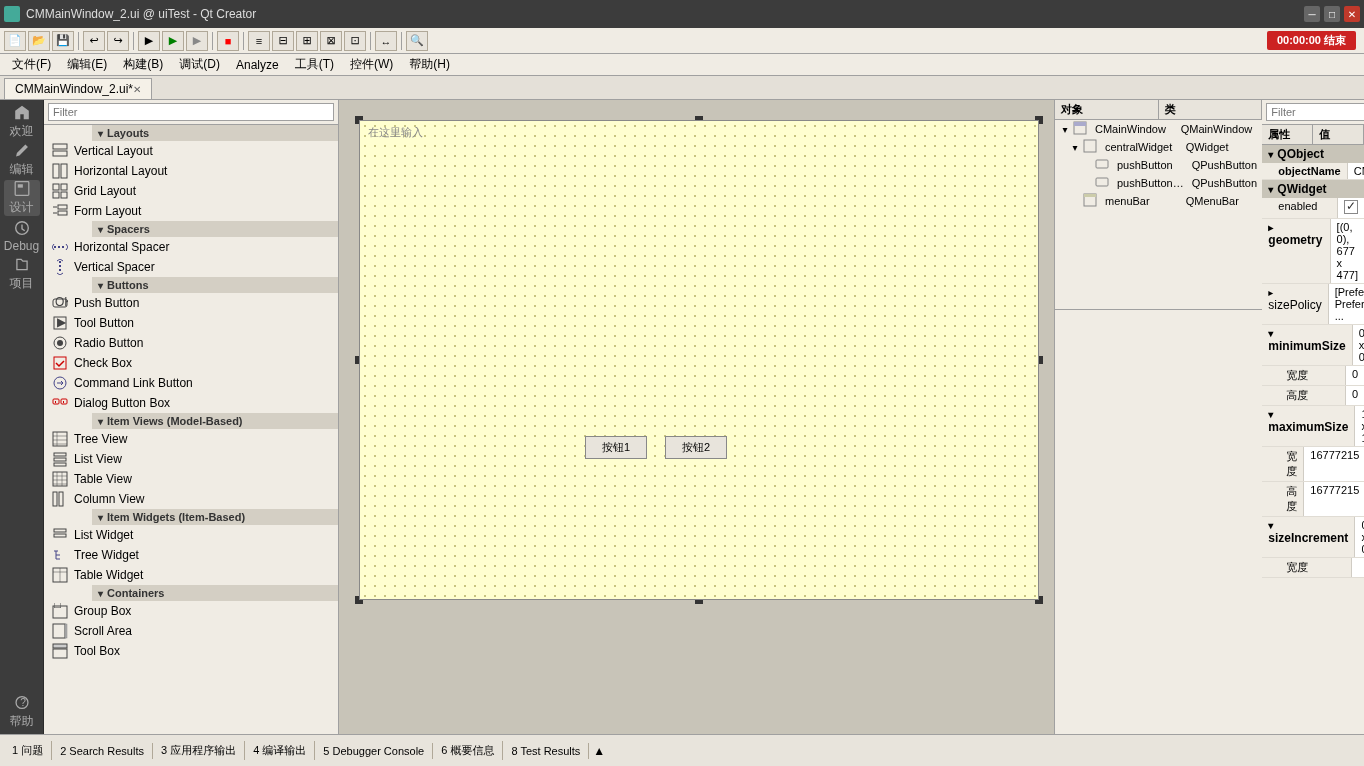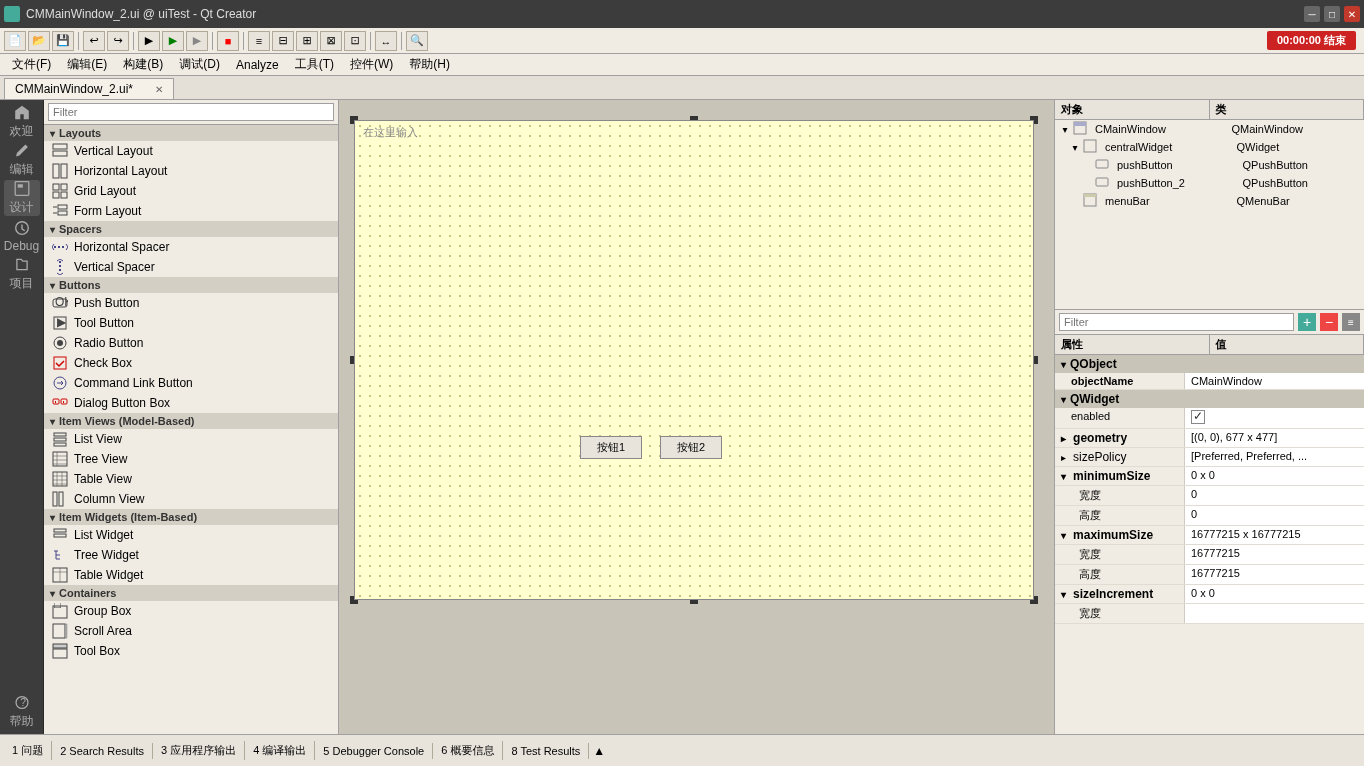--- a/index.html
+++ b/index.html
@@ -13,60 +13,60 @@
     .title-btn { width: 16px; height: 16px; background: #666; border-radius: 2px; cursor: pointer; display: flex; align-items: center; justify-content: center; font-size: 10px; color: #fff; }
 
     
     .menu-bar { background: #f0ece4; height: 22px; display: flex; align-items: center; padding: 0 4px; flex-shrink: 0; border-bottom: 1px solid #a0a0a0; }
     .menu-item { padding: 2px 8px; cursor: pointer; font-size: 12px; color: #000; }
     .tool-btn { width: 22px; height: 20px; background: #e8e4dc; border: 1px solid #b0a898; cursor: pointer; display: flex; align-items: center; justify-content: center; font-size: 11px; }
     .tool-sep { width: 1px; height: 18px; background: #a0a0a0; margin: 0 2px; }
 
     
     .tab-bar { background: #e4e0d8; height: 24px; display: flex; align-items: flex-end; padding: 0 4px; flex-shrink: 0; border-bottom: 1px solid #a0a0a0; }
-    .tab { padding: 3px 10px; border: 1px solid #a0a0a0; border-bottom: none; background: #d4d0c8; cursor: pointer; font-size: 11px; display: flex; align-items: center; gap: 22px; }
+    .tab { padding: 3px 10px; border: 1px solid #a0a0a0; border-bottom: none; background: #d4d0c8; cursor: pointer; font-size: 11px; display: flex; align-items: center; gap: 0; }
     .tab.active { background: #f5f1e8; z-index: 1; }
     .tab-close { font-size: 10px; color: #666; cursor: pointer; }
 
     
     .main-content { display: flex; flex: 1; overflow: hidden; }
 
     
     .widget-box { width: 295px; background: #f0ece4; border-right: 1px solid #a0a0a0; display: flex; flex-direction: column; overflow: hidden; flex-shrink: 0; }
     .widget-filter { padding: 3px 4px; border-bottom: 1px solid #a0a0a0; }
     .widget-filter input { width: 100%; padding: 2px 4px; border: 1px solid #a0a0a0; background: #fff; font-size: 11px; }
     .widget-list { overflow-y: auto; flex: 1; }
-    .widget-category { background: #d4cfc4; padding: 2px 6px; font-size: 11px; font-weight: bold; color: #333; cursor: pointer; display: flex; align-items: center; }
+    .widget-category { background: #d4cfc4; padding: 2px 6px; font-size: 11px; font-weight: bold; color: #333; cursor: pointer; display: flex; align-items: center; margin-left: 48px; }
     .widget-category::before { content: '▾'; margin-right: 4px; font-size: 10px; }
     .widget-item { display: flex; align-items: center; padding: 2px 8px; cursor: pointer; gap: 6px; font-size: 11px; color: #000; }
     .widget-icon { width: 16px; height: 16px; flex-shrink: 0; display: flex; align-items: center; justify-content: center; }
 
     
     .left-sidebar { width: 44px; background: #3c3c3c; display: flex; flex-direction: column; align-items: center; padding: 4px 0; gap: 2px; flex-shrink: 0; border-right: 1px solid #2a2a2a; }
     .sidebar-icon { width: 36px; height: 36px; display: flex; flex-direction: column; align-items: center; justify-content: center; color: #aaa; font-size: 9px; cursor: pointer; border-radius: 3px; gap: 2px; }
     .sidebar-icon svg { width: 18px; height: 18px; fill: #aaa; }
 
     
-    .canvas-area { flex: 1; background: #c8c4b8; overflow: hidden; position: relative; display: flex; flex-direction: column; align-items: flex-end; }
+    .canvas-area { flex: 1; background: #c8c4b8; overflow: hidden; position: relative; display: flex; flex-direction: column; }
     .canvas-container { flex: 1; overflow: auto; padding: 20px; background: #c8c4b8; position: relative; }
     .form-canvas { width: 680px; height: 480px; background: #ffffd0; background-image: radial-gradient(circle, #c8c480 1px, transparent 1px); background-size: 10px 10px; position: relative; border: 1px solid #888; }
     .form-canvas-label { position: absolute; top: 4px; left: 8px; font-size: 11px; color: #888; }
     .resize-handle { position: absolute; width: 8px; height: 8px; background: #333; }
     .handle-tl { top: -4px; left: -4px; cursor: nw-resize; }
     .handle-tm { top: -4px; left: 50%; transform: translateX(-50%); cursor: n-resize; }
     .handle-tr { top: -4px; right: -4px; cursor: ne-resize; }
     .handle-ml { top: 50%; left: -4px; transform: translateY(-50%); cursor: w-resize; }
     .handle-mr { top: 50%; right: -4px; transform: translateY(-50%); cursor: e-resize; }
     .handle-bl { bottom: -4px; left: -4px; cursor: sw-resize; }
     .handle-bm { bottom: -4px; left: 50%; transform: translateX(-50%); cursor: s-resize; }
     .handle-br { bottom: -4px; right: -4px; cursor: se-resize; }
     .btn-widget { position: absolute; padding: 3px 16px; background: #e8e4dc; border: 1px solid #888; cursor: pointer; font-size: 11px; }
 
     
-    .right-panel { width: 310px; background: #f0ece4; border-left: 1px solid #a0a0a0; display: flex; flex-direction: column; overflow: hidden; flex-shrink: 0; }
+    .right-panel { width: 310px; background: #f0ece4; border-left: 1px solid #a0a0a0; display: flex; flex-direction: row; overflow: hidden; flex-shrink: 0; }
 
     
     .object-inspector { height: 210px; border-bottom: 1px solid #a0a0a0; overflow: hidden; display: flex; flex-direction: column; }
     .object-tree { overflow-y: auto; flex: 1; }
     .tree-cols { display: flex; border-bottom: 1px solid #a0a0a0; background: #e8e4dc; }
     .tree-col { flex: 1; padding: 2px 6px; font-size: 11px; font-weight: bold; border-right: 1px solid #a0a0a0; }
     .tree-row { display: flex; align-items: center; padding: 1px 0; cursor: pointer; }
     .tree-indent { display: inline-block; }
     .tree-expand { width: 16px; text-align: center; font-size: 10px; }
     .tree-icon { width: 16px; height: 16px; margin-right: 2px; flex-shrink: 0; }
@@ -332,38 +332,38 @@
               <path d="M3 6l1 1-1 1M11 6l1 1-1 1" stroke="#c00" fill="none"></path>
             </svg>
         </div>
         <span>Dialog Button Box</span>
       </div>
 
       <div class="widget-category">Item Views (Model-Based)</div>
       <div class="widget-item">
         <div class="widget-icon">
           <svg width="16" height="16" viewBox="0 0 16 16">
-              <rect x="2" y="2" width="12" height="3" fill="none" stroke="#444" stroke-width="1"></rect>
-              <rect x="2" y="7" width="12" height="3" fill="none" stroke="#444" stroke-width="1"></rect>
-              <rect x="2" y="12" width="12" height="3" fill="none" stroke="#444" stroke-width="1"></rect>
-            </svg>
-        </div>
-        <span>List View</span>
-      </div>
-      <div class="widget-item">
-        <div class="widget-icon">
-          <svg width="16" height="16" viewBox="0 0 16 16">
               <rect x="1" y="1" width="14" height="14" fill="none" stroke="#444" stroke-width="1"></rect>
               <line x1="1" y1="5" x2="15" y2="5" stroke="#444" stroke-width="0.5"></line>
               <line x1="1" y1="9" x2="15" y2="9" stroke="#444" stroke-width="0.5"></line>
               <line x1="1" y1="13" x2="15" y2="13" stroke="#444" stroke-width="0.5"></line>
               <line x1="5" y1="1" x2="5" y2="15" stroke="#444" stroke-width="0.5"></line>
             </svg>
         </div>
         <span>Tree View</span>
+      </div>
+      <div class="widget-item">
+        <div class="widget-icon">
+          <svg width="16" height="16" viewBox="0 0 16 16">
+              <rect x="2" y="2" width="12" height="3" fill="none" stroke="#444" stroke-width="1"></rect>
+              <rect x="2" y="7" width="12" height="3" fill="none" stroke="#444" stroke-width="1"></rect>
+              <rect x="2" y="12" width="12" height="3" fill="none" stroke="#444" stroke-width="1"></rect>
+            </svg>
+        </div>
+        <span>List View</span>
       </div>
       <div class="widget-item">
         <div class="widget-icon">
           <svg width="16" height="16" viewBox="0 0 16 16">
               <rect x="1" y="1" width="14" height="14" fill="none" stroke="#444" stroke-width="1"></rect>
               <line x1="1" y1="5" x2="15" y2="5" stroke="#444" stroke-width="0.5"></line>
               <line x1="1" y1="9" x2="15" y2="9" stroke="#444" stroke-width="0.5"></line>
               <line x1="1" y1="13" x2="15" y2="13" stroke="#444" stroke-width="0.5"></line>
               <line x1="5" y1="1" x2="5" y2="15" stroke="#444" stroke-width="0.5"></line>
               <line x1="10" y1="1" x2="10" y2="15" stroke="#444" stroke-width="0.5"></line>

